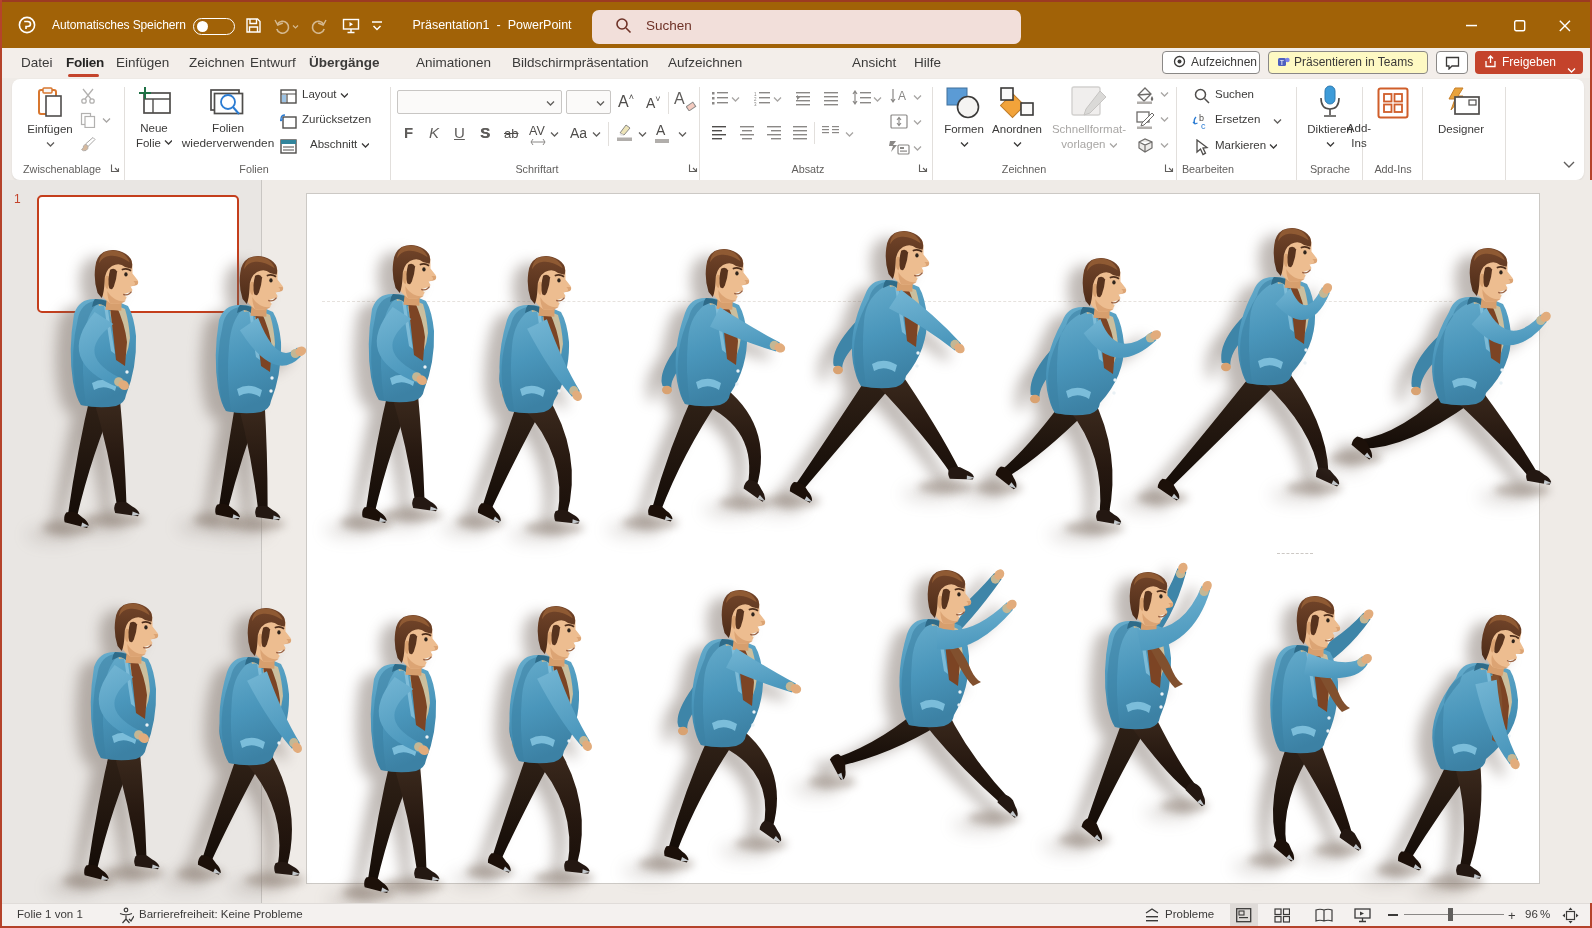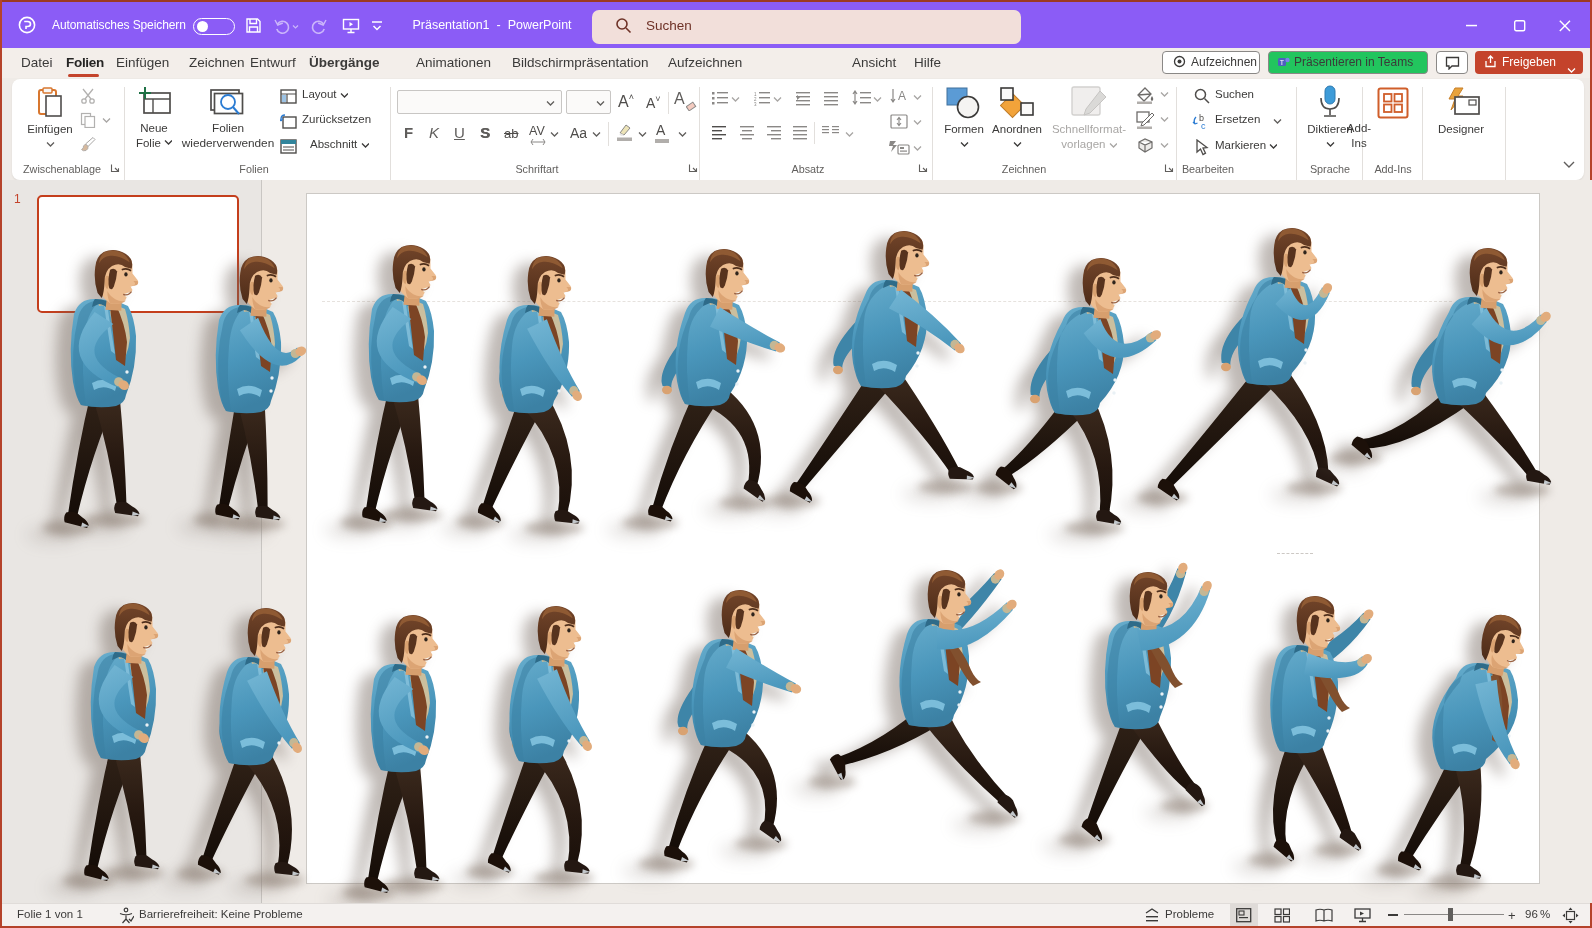--- a/index.html
+++ b/index.html
@@ -1,20 +1,20 @@
 <!DOCTYPE html>
 <html><head><meta charset="utf-8"><style>
 *{margin:0;padding:0;box-sizing:border-box}
 html,body{width:1592px;height:928px;overflow:hidden;font-family:"Liberation Sans",sans-serif;
  -webkit-font-smoothing:antialiased;background:#EFEBE7}
 #win{position:absolute;inset:0;border-left:2px solid #B5432B;border-right:2px solid #B5432B;border-bottom:2px solid #B5432B}
 .abs{position:absolute}
 div>svg{display:block}
 span>svg{display:inline-block}
-#titlebar{position:absolute;left:0;top:0;width:100%;height:48px;background:#8b5cf6;border-top:2px solid #9C3A22}
+#titlebar{position:absolute;left:0;top:0;width:100%;height:48px;background:#a16207;border-top:2px solid #9C3A22}
 #tabrow{position:absolute;left:0;top:48px;width:100%;height:30px;background:#F3EEEA}
 .tab{position:absolute;top:0;height:30px;line-height:29px;font-size:13.5px;color:#3B3A39}
 #ribbon{position:absolute;left:10px;top:79px;width:1572px;height:101px;background:#fff;border-radius:8px;
  box-shadow:0 1px 2px rgba(0,0,0,0.08)}
 .glabel{position:absolute;font-size:10.8px;color:#615F5D;top:84px;text-align:center}
 .gsep{position:absolute;top:8px;height:144px;width:1px;background:#E2DFDC}
 .biglabel{position:absolute;font-size:11.5px;color:#3B3A39;text-align:center;line-height:15px}
 .smtext{position:absolute;font-size:11.5px;color:#3B3A39;white-space:nowrap}
 #lpanel{position:absolute;left:0;top:180px;width:260px;height:723px;background:#E9E6E3}
 #lpanel .divider{position:absolute;right:0;top:0;width:1px;height:100%;background:#C9C6C3}
@@ -135,21 +135,21 @@
       <div class="tab" style="left:510px;">Bildschirmpräsentation</div>
       <div class="tab" style="left:666px;">Aufzeichnen</div>
       <div class="tab" style="left:760px;margin-top:24px;">Überprüfen</div>
       <div class="tab" style="left:850px;">Ansicht</div>
       <div class="tab" style="left:912px;">Hilfe</div>
       <div class="abs" style="left:66px;top:26px;width:31px;height:3px;background:#C4432B;border-radius:2px"></div>
       <div class="abs" style="left:1160px;top:3px;width:98px;height:23px;background:#fff;border:1px solid #8A8886;border-radius:4px;font-size:12px;line-height:21px;color:#3B3A39"><span style="margin-left:10px"><svg width="13" height="13" viewBox="0 0 13 13" style="vertical-align:-2px">
             <circle cx="6.5" cy="6.5" r="5" fill="none" stroke="#3B3A39" stroke-width="1.3"></circle>
             <circle cx="6.5" cy="6.5" r="2" fill="#3B3A39"></circle>
           </svg></span><span style="margin-left:5px">Aufzeichnen</span></div>
-      <div class="abs" style="left:1266px;top:3px;width:160px;height:23px;background:#22c55e;border:1px solid #8A8886;border-radius:4px;font-size:12px;line-height:21px;color:#3B3A39"><span style="margin-left:8px"><svg width="13" height="13" viewBox="0 0 13 13" style="vertical-align:-2px">
+      <div class="abs" style="left:1266px;top:3px;width:160px;height:23px;background:#fef9c3;border:1px solid #8A8886;border-radius:4px;font-size:12px;line-height:21px;color:#3B3A39"><span style="margin-left:8px"><svg width="13" height="13" viewBox="0 0 13 13" style="vertical-align:-2px">
             <rect x="1" y="3" width="8" height="8" rx="1.5" fill="#4E5FBF"></rect>
             <text x="5" y="9.6" font-size="7" fill="#fff" text-anchor="middle" font-family="Liberation Sans">T</text>
             <circle cx="10.5" cy="5" r="2.2" fill="#7B83EB"></circle>
           </svg></span><span style="margin-left:4px">Präsentieren in Teams</span></div>
       <div class="abs" style="left:1434px;top:3px;width:32px;height:23px;background:#fff;border:1px solid #8A8886;border-radius:4px">
         <div class="abs" style="left:8px;top:4px">
           <svg width="15" height="14" viewBox="0 0 15 14" style="">
             <path d="M1.5 1.5 L13.5 1.5 L13.5 10 L7 10 L4 13 L4 10 L1.5 10 Z" fill="none" stroke="#3B3A39" stroke-width="1.3"></path>
           </svg>
         </div>

